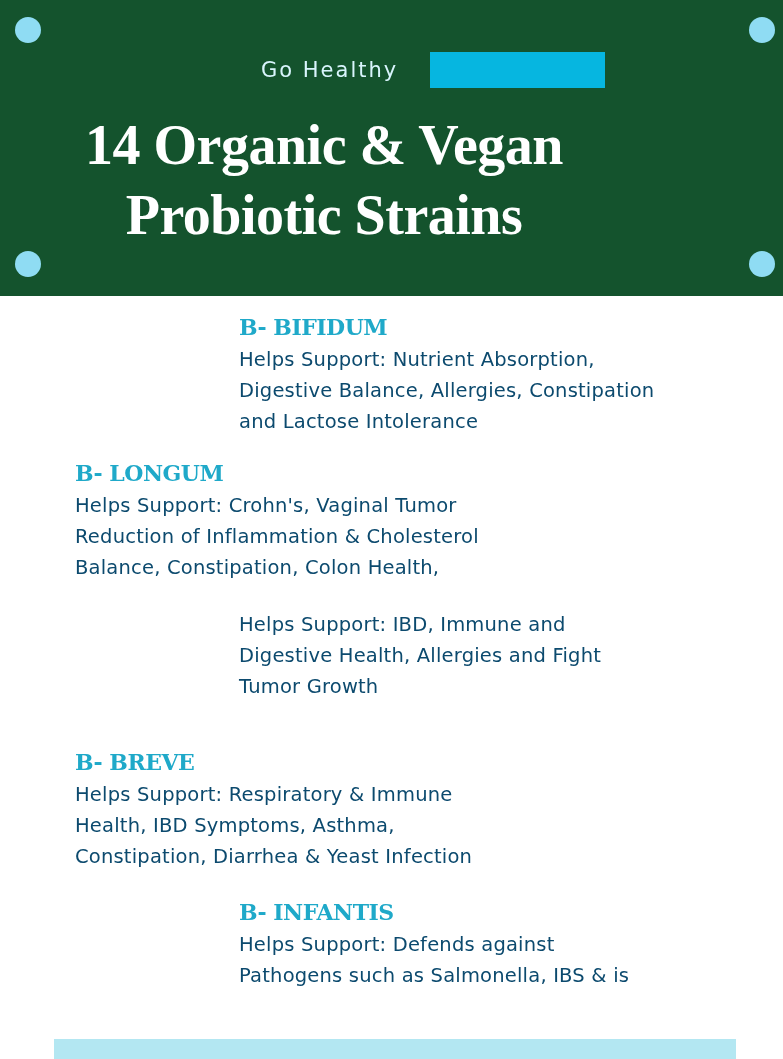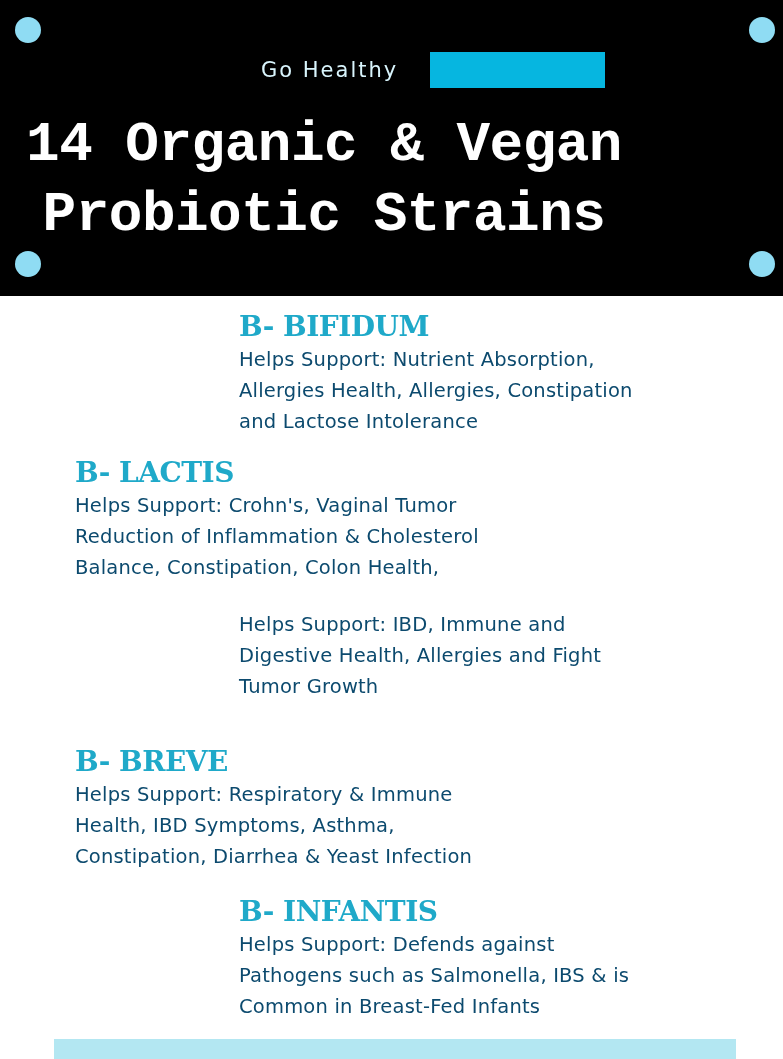--- a/index.html
+++ b/index.html
@@ -1,21 +1,21 @@
 <!DOCTYPE html>
 <html><head>
   <meta charset="utf-8">
   <style>
     * { margin: 0; padding: 0; box-sizing: border-box; }
     html, body { width: 783px; height: 1059px; overflow: hidden; background: #ffffff; }
     body { position: relative; font-family: "DejaVu Sans", sans-serif; }
 
     .banner {
       position: absolute; left: 0; top: 0; width: 783px; height: 296px;
-      background: #000000;
+      background: #14532d;
     }
     .dot {
       position: absolute; width: 26px; height: 26px; border-radius: 50%;
       background: #8fdcf3;
     }
     .dot.tl { left: 15px; top: 17px; }
     .dot.tr { left: 749px; top: 17px; }
     .dot.bl { left: 15px; top: 251px; }
     .dot.br { left: 749px; top: 251px; }
 
@@ -23,28 +23,28 @@
       position: absolute; left: 261px; top: 58px;
       font-family: "DejaVu Sans", sans-serif; font-size: 21px;
       letter-spacing: 2px; color: #d9f5fd;
     }
     .brand-bar {
       position: absolute; left: 430px; top: 52px; width: 175px; height: 36px;
       background: #06b6e0;
     }
     .title {
       position: absolute; left: 0; top: 110px; width: 648px; text-align: center;
-      font-family: Liberation Mono, monospace; font-weight: bold; color: #ffffff;
+      font-family: Liberation Serif, serif; font-weight: bold; color: #ffffff;
       font-size: 56px; line-height: 70px; letter-spacing: -0.5px;
     }
 
     .strain { position: absolute; }
     .strain .name {
       font-family: "DejaVu Serif", serif; font-weight: bold; color: #1fa9c9;
-      font-size: 28px; line-height: 28px; letter-spacing: -0.5px;
+      font-size: 22px; line-height: 28px; letter-spacing: -0.5px;
     }
     .strain .desc {
       margin-top: 3px;
       font-family: "DejaVu Sans", sans-serif; color: #0c4a6e;
       font-size: 19.5px; line-height: 31px; letter-spacing: 0.2px;
     }
     .right { left: 239px; }
     .left { left: 75px; }
 
     .footer-bar {
@@ -65,27 +65,27 @@
   <div class="title">
     <div>14 Organic &amp; Vegan</div>
     <div>Probiotic Strains</div>
   </div>
 </div>
 
 <div class="strain right" style="top:313px;">
   <div class="name">B- BIFIDUM</div>
   <div class="desc">
     <div>Helps Support: Nutrient Absorption,</div>
-    <div>Allergies Health, Allergies, Constipation</div>
+    <div>Digestive Balance, Allergies, Constipation</div>
     <div>and Lactose Intolerance</div>
   </div>
 </div>
 
 <div class="strain left" style="top:459px;">
-  <div class="name">B- LACTIS</div>
+  <div class="name">B- LONGUM</div>
   <div class="desc">
     <div>Helps Support: Crohn's, Vaginal Tumor</div>
     <div>Reduction of Inflammation &amp; Cholesterol</div>
     <div>Balance, Constipation, Colon Health,</div>
   </div>
 </div>
 
 <div class="strain right" style="top:606px;">
   <div class="desc">
     <div>Helps Support: IBD, Immune and</div>
@@ -101,17 +101,16 @@
     <div>Health, IBD Symptoms, Asthma,</div>
     <div>Constipation, Diarrhea &amp; Yeast Infection</div>
   </div>
 </div>
 
 <div class="strain right" style="top:898px;">
   <div class="name">B- INFANTIS</div>
   <div class="desc">
     <div>Helps Support: Defends against</div>
     <div>Pathogens such as Salmonella, IBS &amp; is</div>
-    <div>Common in Breast-Fed Infants</div>
   </div>
 </div>
 
 <div class="footer-bar"></div>
 
 </body></html>

